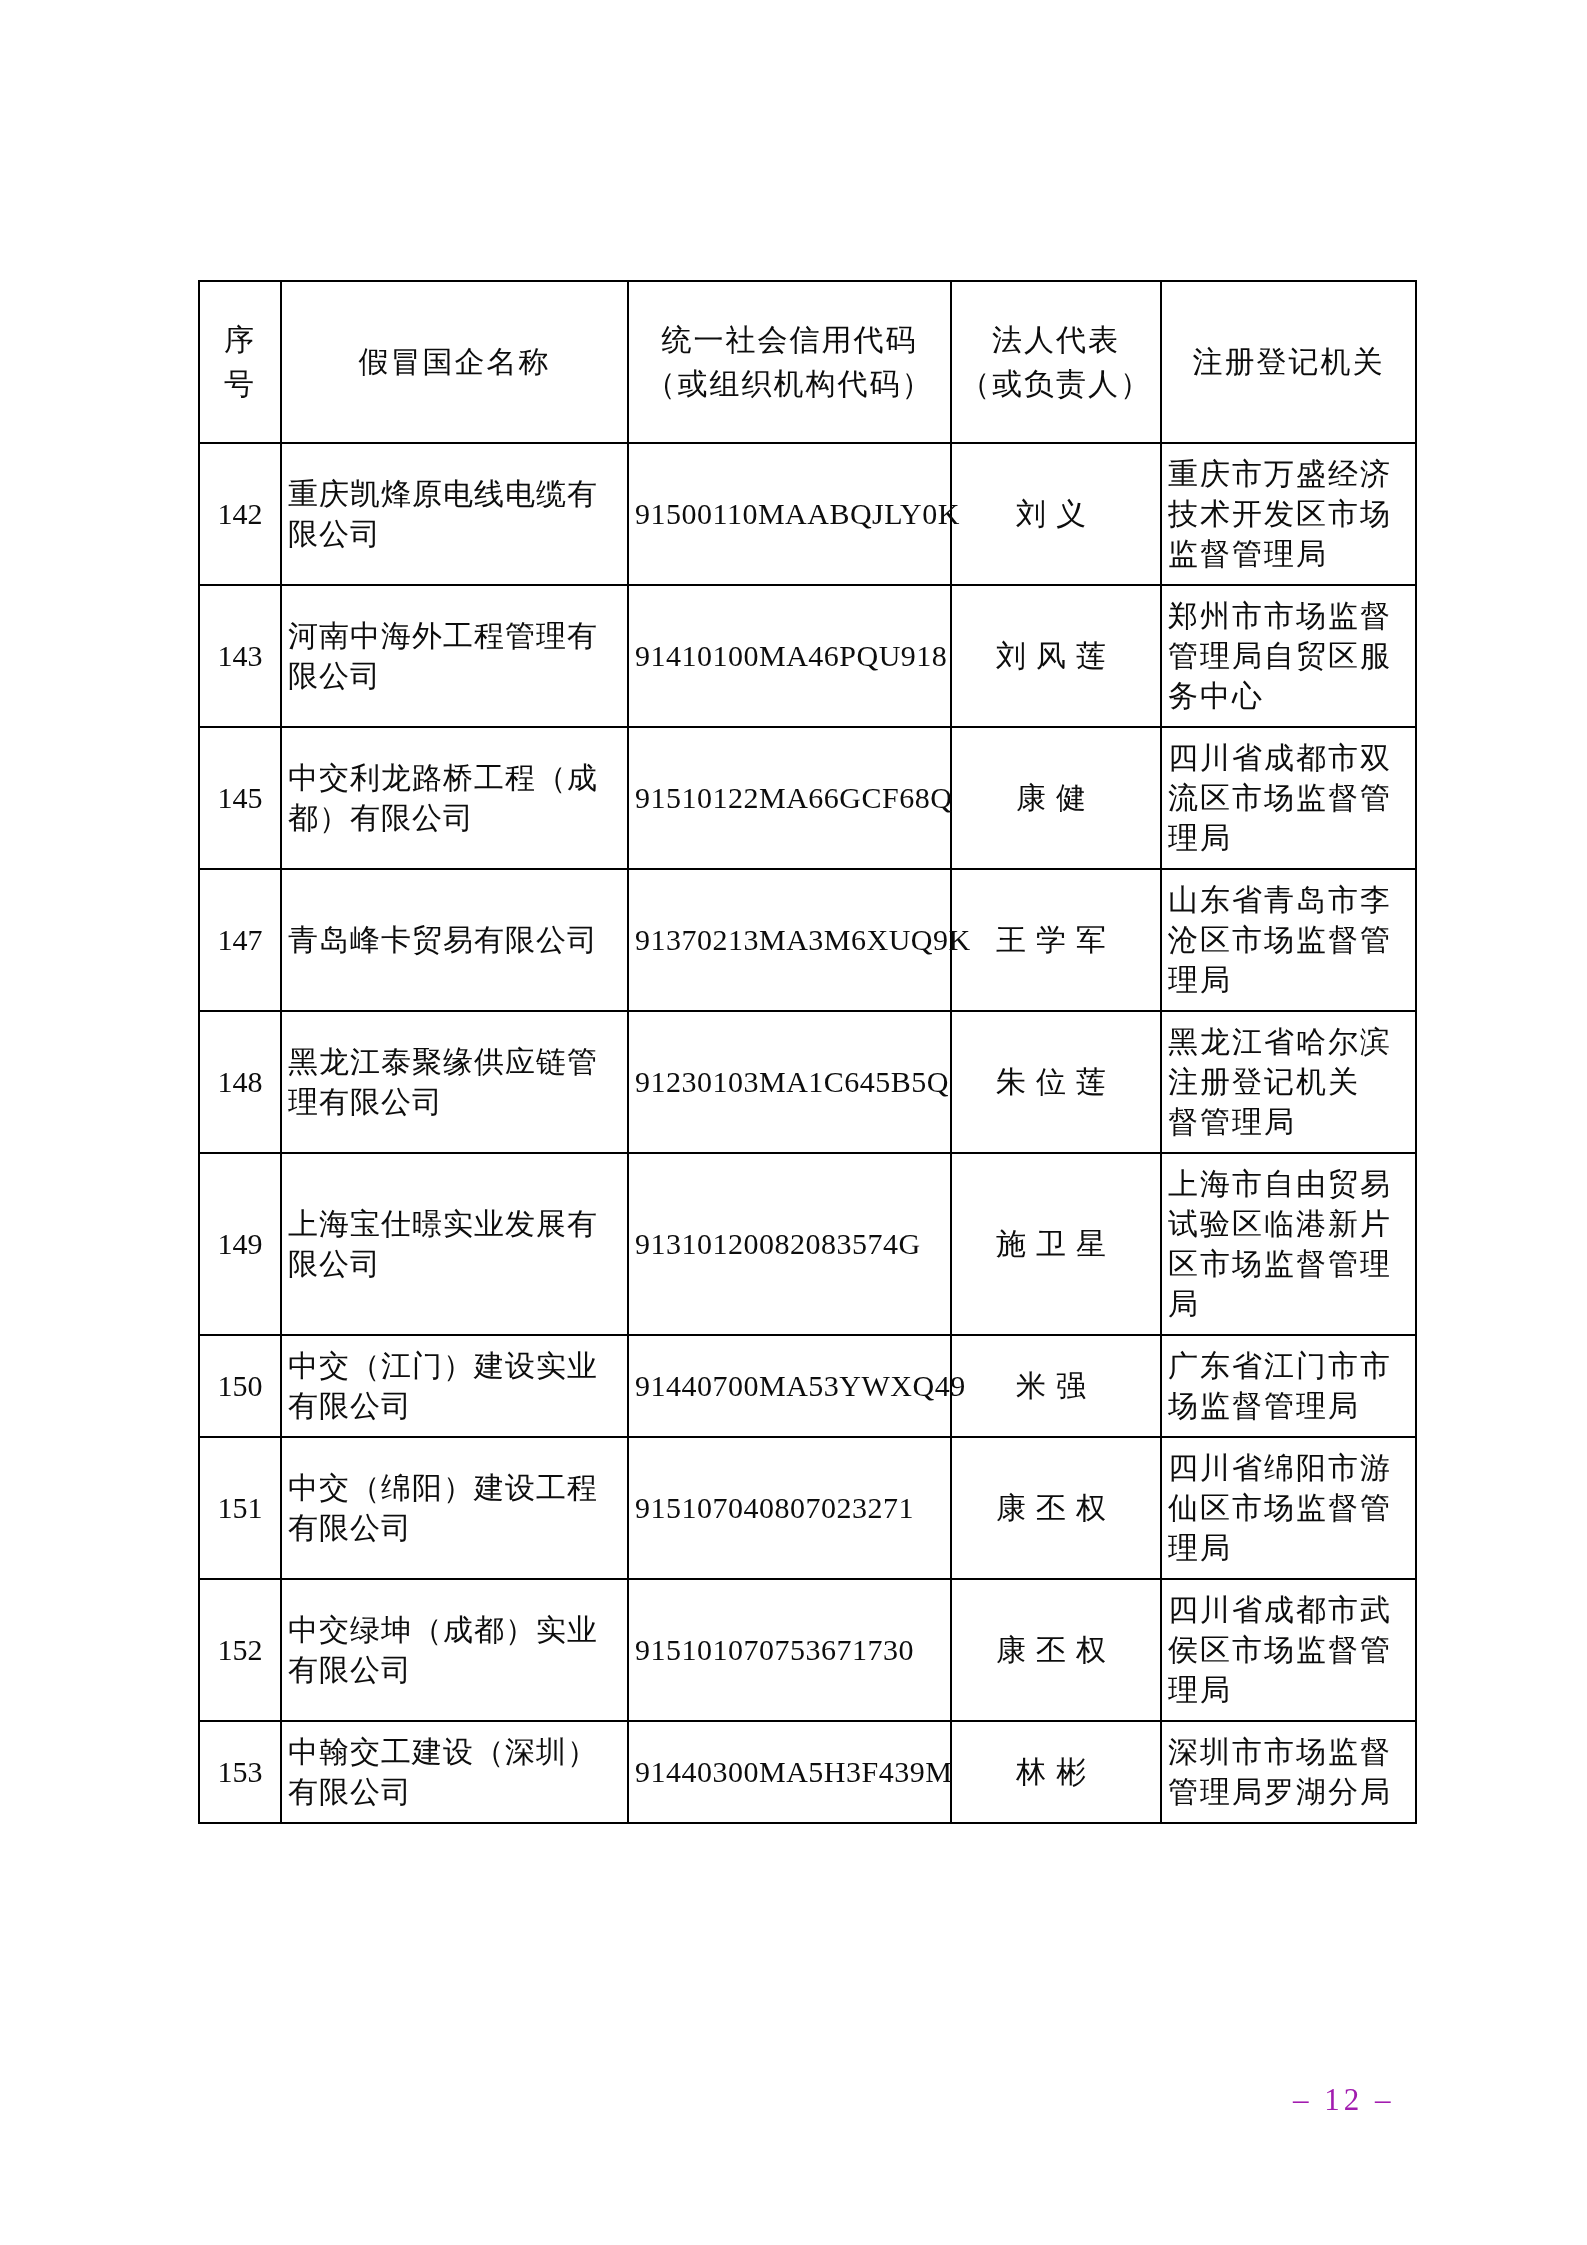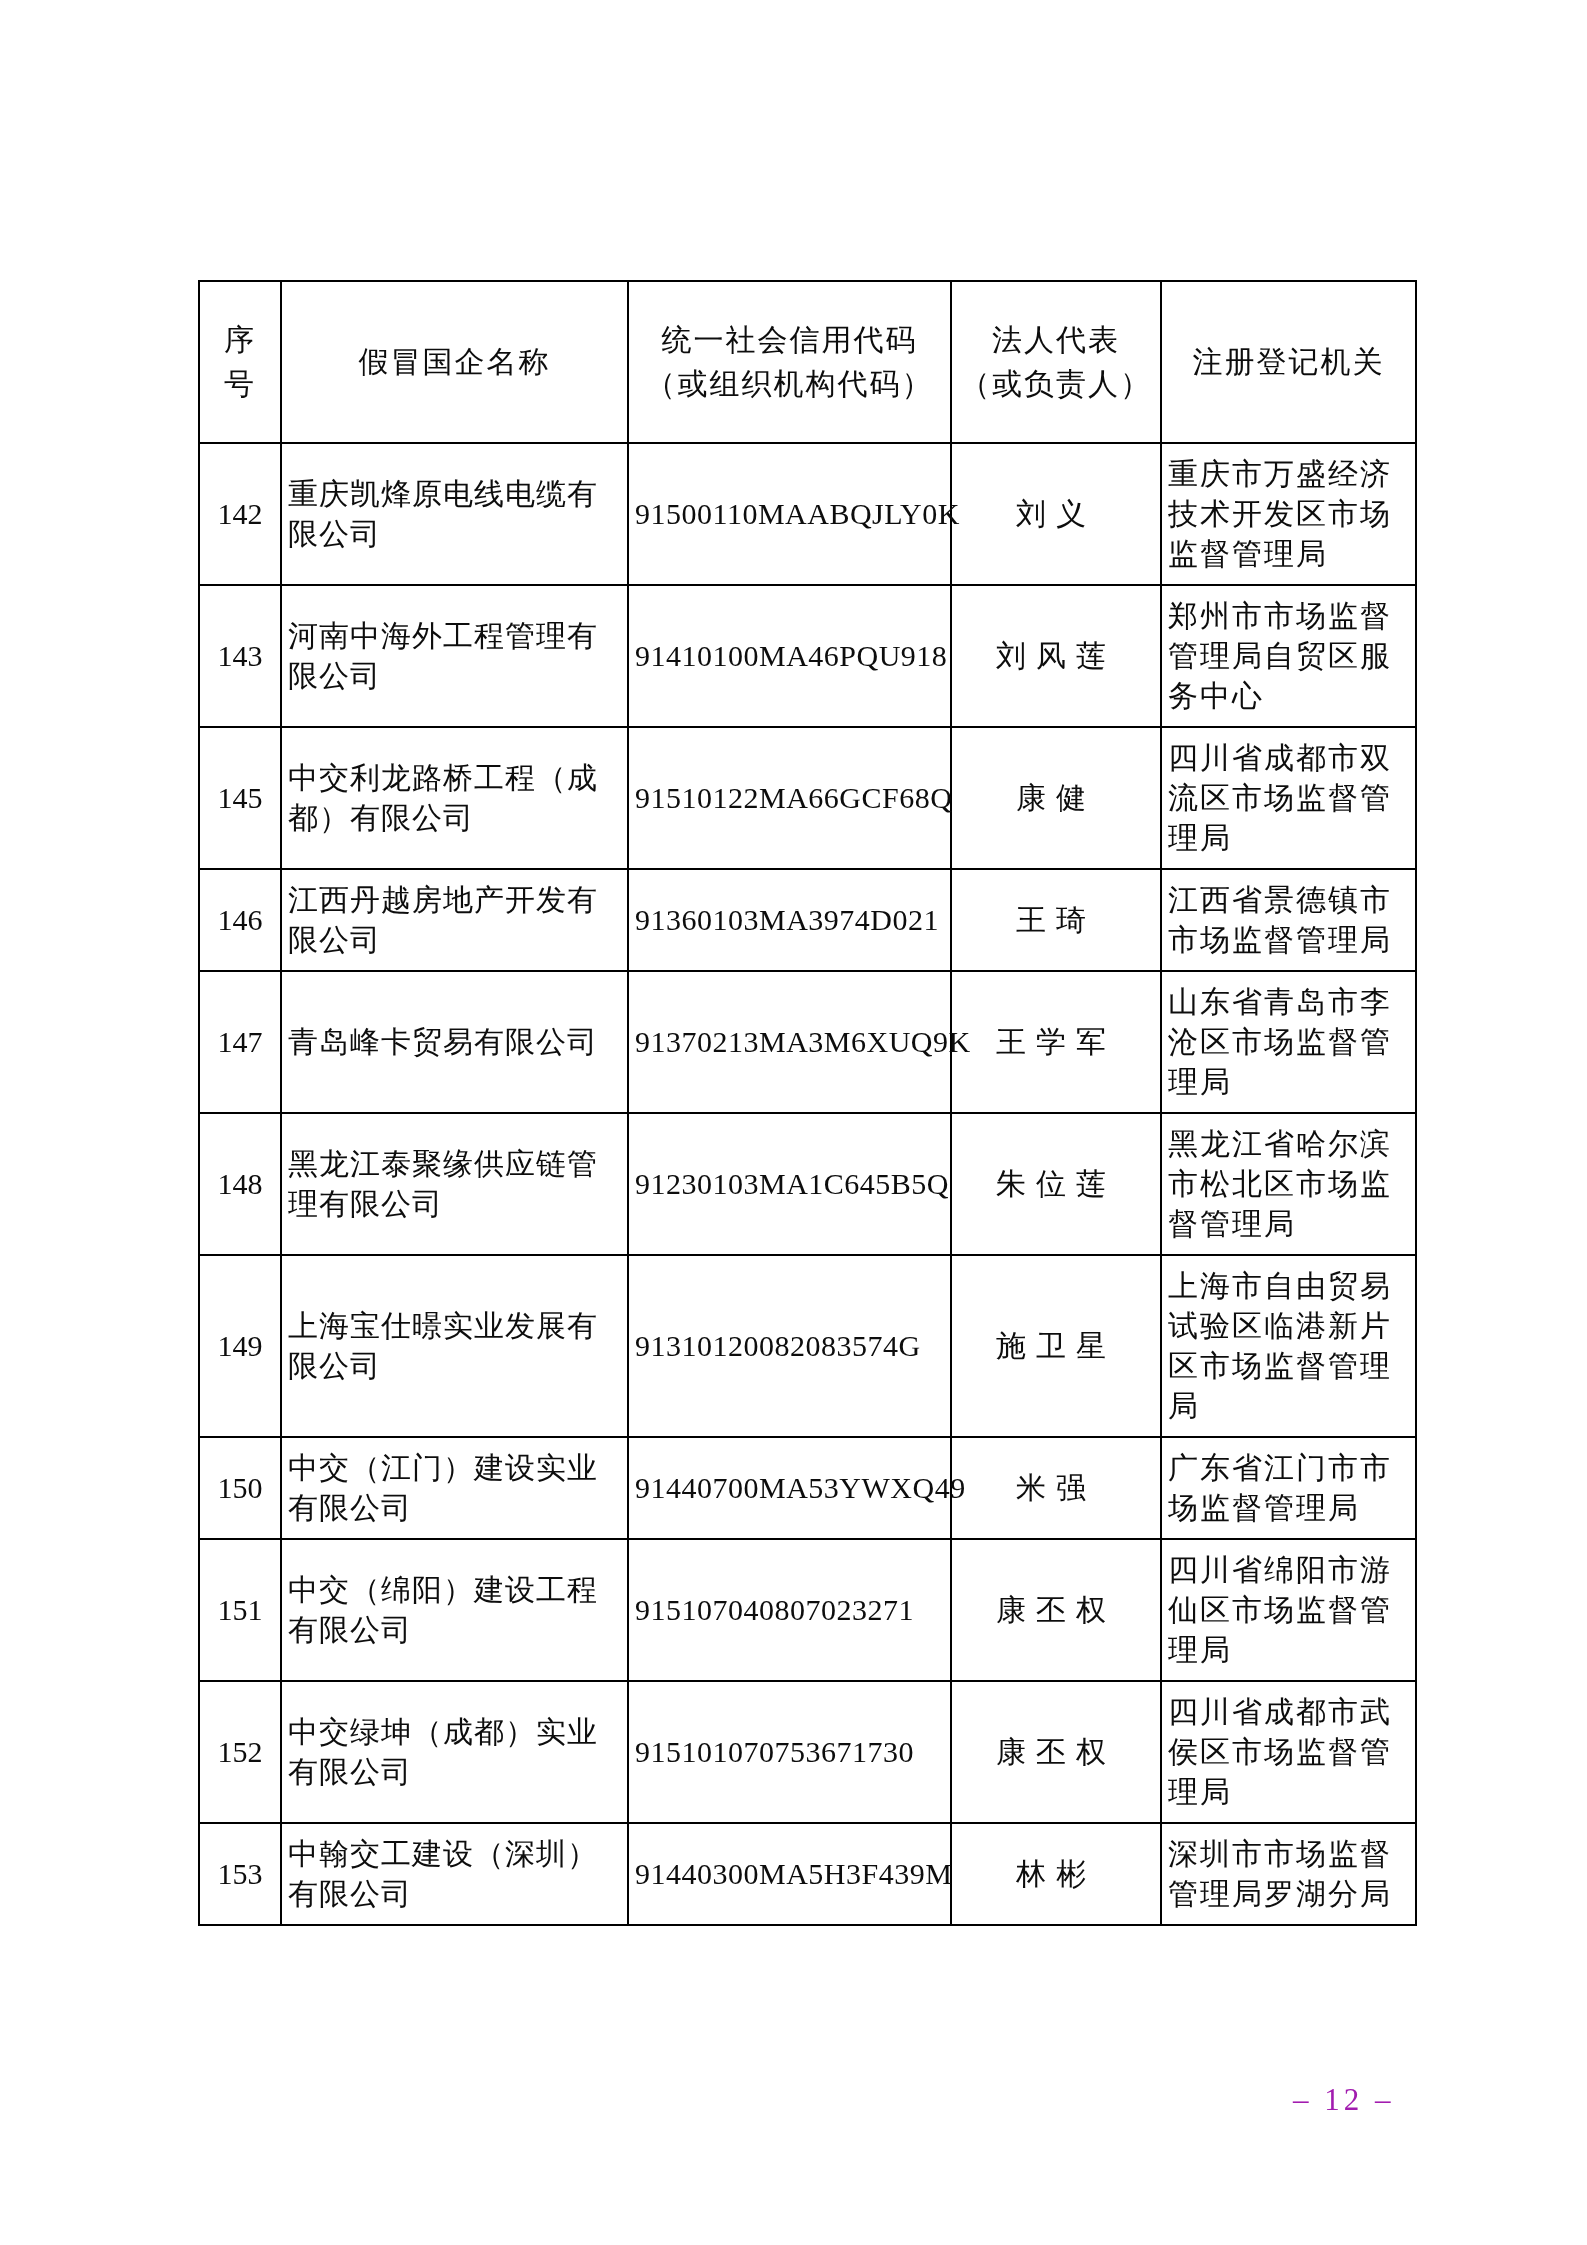--- a/index.html
+++ b/index.html
@@ -133,45 +133,36 @@
     <td class="c-no">145</td>
     <td class="c-name">中交利龙路桥工程（成
 都）有限公司</td>
     <td class="c-code">91510122MA66GCF68Q</td>
     <td class="c-rep">康健</td>
     <td class="c-auth">四川省成都市双
 流区市场监督管
 理局</td>
   </tr>
         <tr>
-    <td class="c-no">146</td>
-    <td class="c-name">江西丹越房地产开发有
-限公司</td>
-    <td class="c-code">91360103MA3974D021</td>
-    <td class="c-rep">王琦</td>
-    <td class="c-auth">江西省景德镇市
-市场监督管理局</td>
-  </tr>
-        <tr>
     <td class="c-no">147</td>
     <td class="c-name">青岛峰卡贸易有限公司</td>
     <td class="c-code">91370213MA3M6XUQ9K</td>
     <td class="c-rep">王学军</td>
     <td class="c-auth">山东省青岛市李
 沧区市场监督管
 理局</td>
   </tr>
         <tr>
     <td class="c-no">148</td>
     <td class="c-name">黑龙江泰聚缘供应链管
 理有限公司</td>
     <td class="c-code">91230103MA1C645B5Q</td>
     <td class="c-rep">朱位莲</td>
     <td class="c-auth">黑龙江省哈尔滨
-市松北区市场监
+注册登记机关
 督管理局</td>
   </tr>
         <tr>
     <td class="c-no">149</td>
     <td class="c-name">上海宝仕暻实业发展有
 限公司</td>
     <td class="c-code">91310120082083574G</td>
     <td class="c-rep">施卫星</td>
     <td class="c-auth">上海市自由贸易
 试验区临港新片

